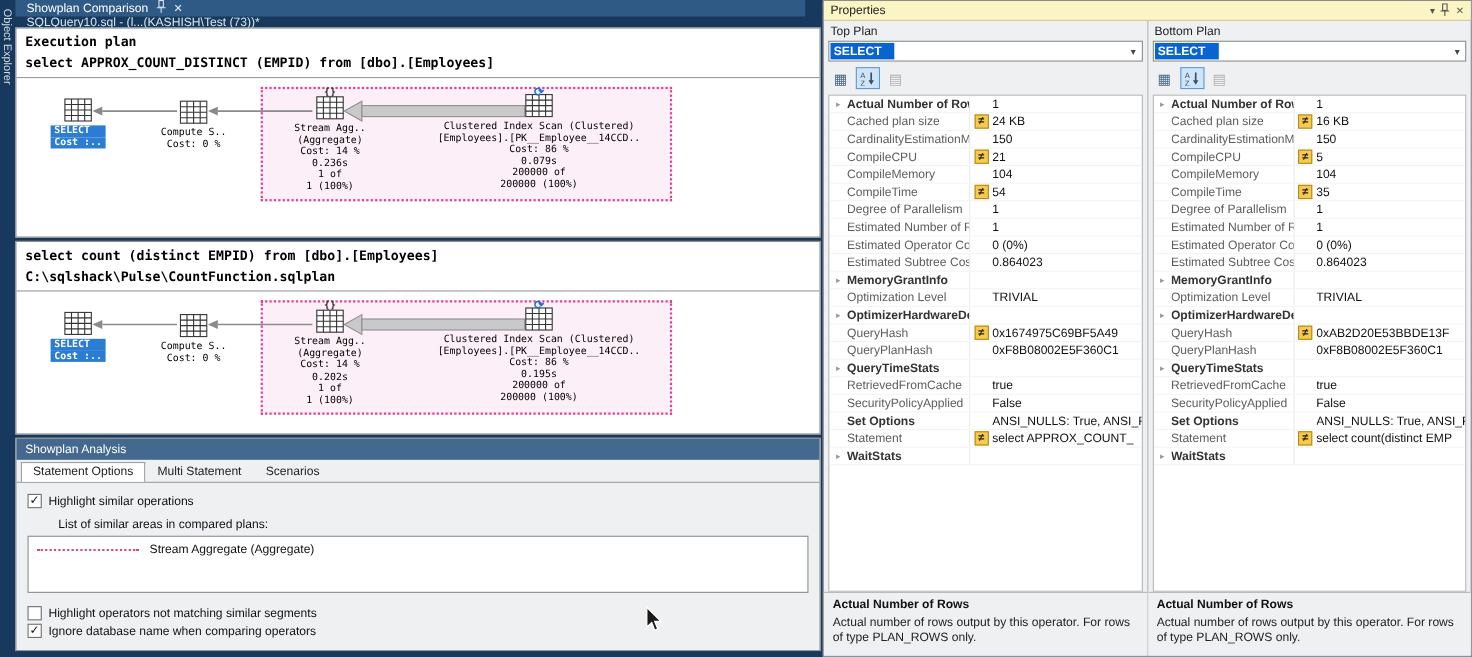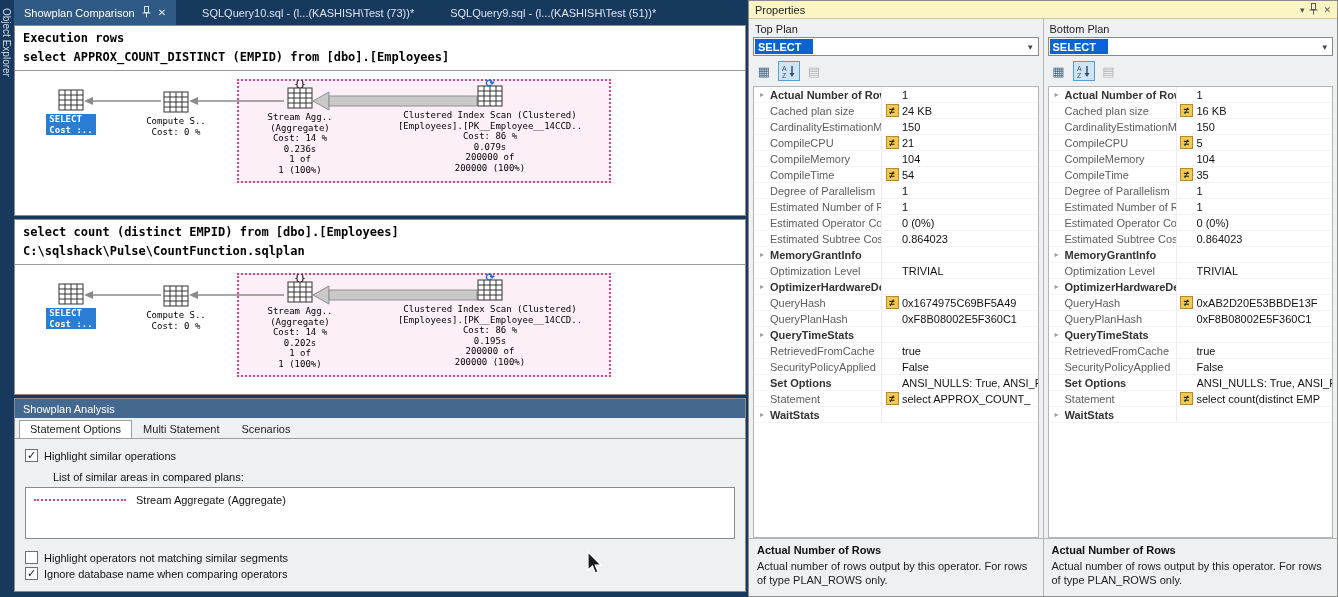--- a/index.html
+++ b/index.html
@@ -5,21 +5,21 @@
   * { margin:0; padding:0; box-sizing:border-box; }
   body { font-family:"Liberation Sans",sans-serif; background:#444; }
   .root { position:relative; width:1338px; height:597px; background:#17395e; overflow:hidden; }
 
   
   .oe-strip { position:absolute; left:0; top:0; width:14px; height:597px; background:#17395e; }
   .oe-text { writing-mode:vertical-lr; color:#d5dde6; font-size:10px; display:block; margin:8px 0 0 1px; white-space:nowrap; }
 
   
   .left { position:absolute; left:14px; top:0; width:734px; height:597px; }
-  .tabbar { position:absolute; top:0; left:0; right:0; height:25px; display:flex; align-items:stretch; color:#d9e4ef; font-size:11px; }
+  .tabbar { position:absolute; top:0; left:0; right:0; height:25px; display:flex; align-items:stretch; color:#d9e4ef; font-size:11px;flex-direction:column; }
   .tab { display:flex; align-items:center; padding:0 10px; gap:7px; margin-right:16px; white-space:nowrap; cursor:default; }
   .tab.active { background:#2f5a85; color:#fff; }
   .tab .x { font-size:10px; color:#e8eef5; }
 
   .plan-panel { position:absolute; left:0; width:732px; background:#fff; border:1px solid #8c8c8c; }
   #plan-top { top:25px; height:191px; }
   #plan-bottom { top:219px; height:176px; }
   .plan-header { border-bottom:1px solid #9a9a9a; padding:3px 8px 4px; font-family:"DejaVu Sans Mono",monospace; font-weight:bold; font-size:12px; line-height:1.55; color:#000; }
   .diagram { position:relative; width:100%; height:calc(100% - 47px); overflow:hidden; }
 
@@ -105,21 +105,21 @@
             </svg>
         </span>
         <span class="x">✕</span>
       </div>
       <div class="tab">SQLQuery10.sql - (l...(KASHISH\Test (73))*</div>
       <div class="tab">SQLQuery9.sql - (l...(KASHISH\Test (51))*</div>
     </div>
 
     <div class="plan-panel" id="plan-top">
       <div class="plan-header">
-        <div>Execution rows</div>
+        <div>Execution plan</div>
         <div>select APPROX_COUNT_DISTINCT (EMPID) from [dbo].[Employees]</div>
       </div>
       <div class="diagram">
         <div class="pink-region"></div>
         <svg class="arrows">
           <polygon points="69,30 78,26 78,34" fill="#8a8a8a"></polygon>
           <line x1="78" y1="30" x2="146" y2="30" stroke="#8a8a8a" stroke-width="1.5"></line>
           <polygon points="174,30 183,26 183,34" fill="#8a8a8a"></polygon>
           <line x1="183" y1="30" x2="269" y2="30" stroke="#8a8a8a" stroke-width="1.5"></line>
           <polygon points="298,30 314,21 314,39" fill="#c9c9c9" stroke="#8f8f8f"></polygon>

